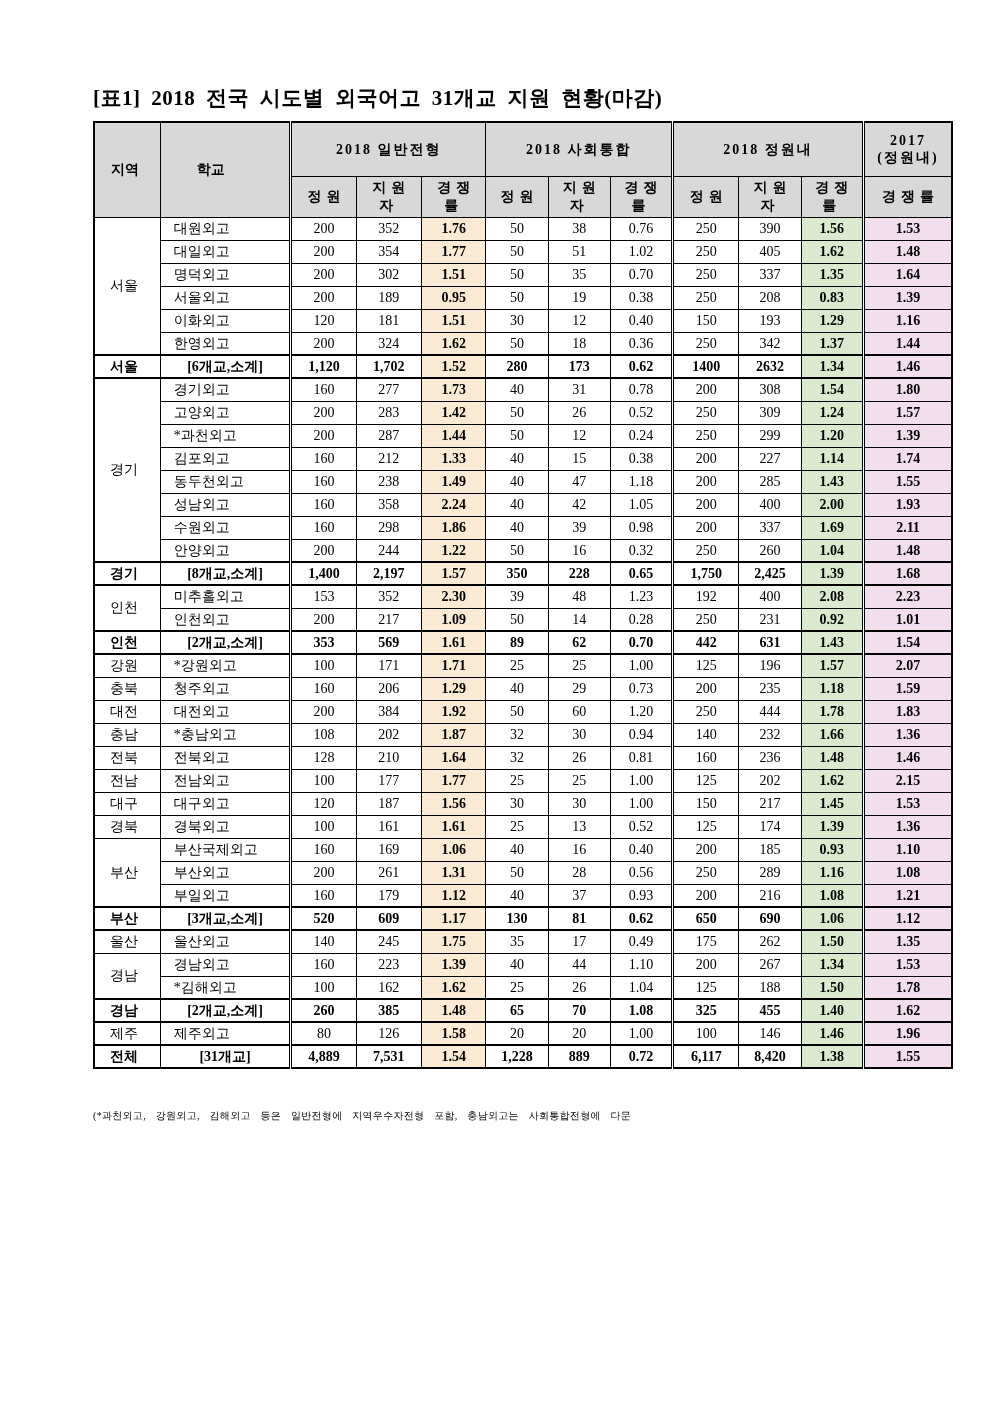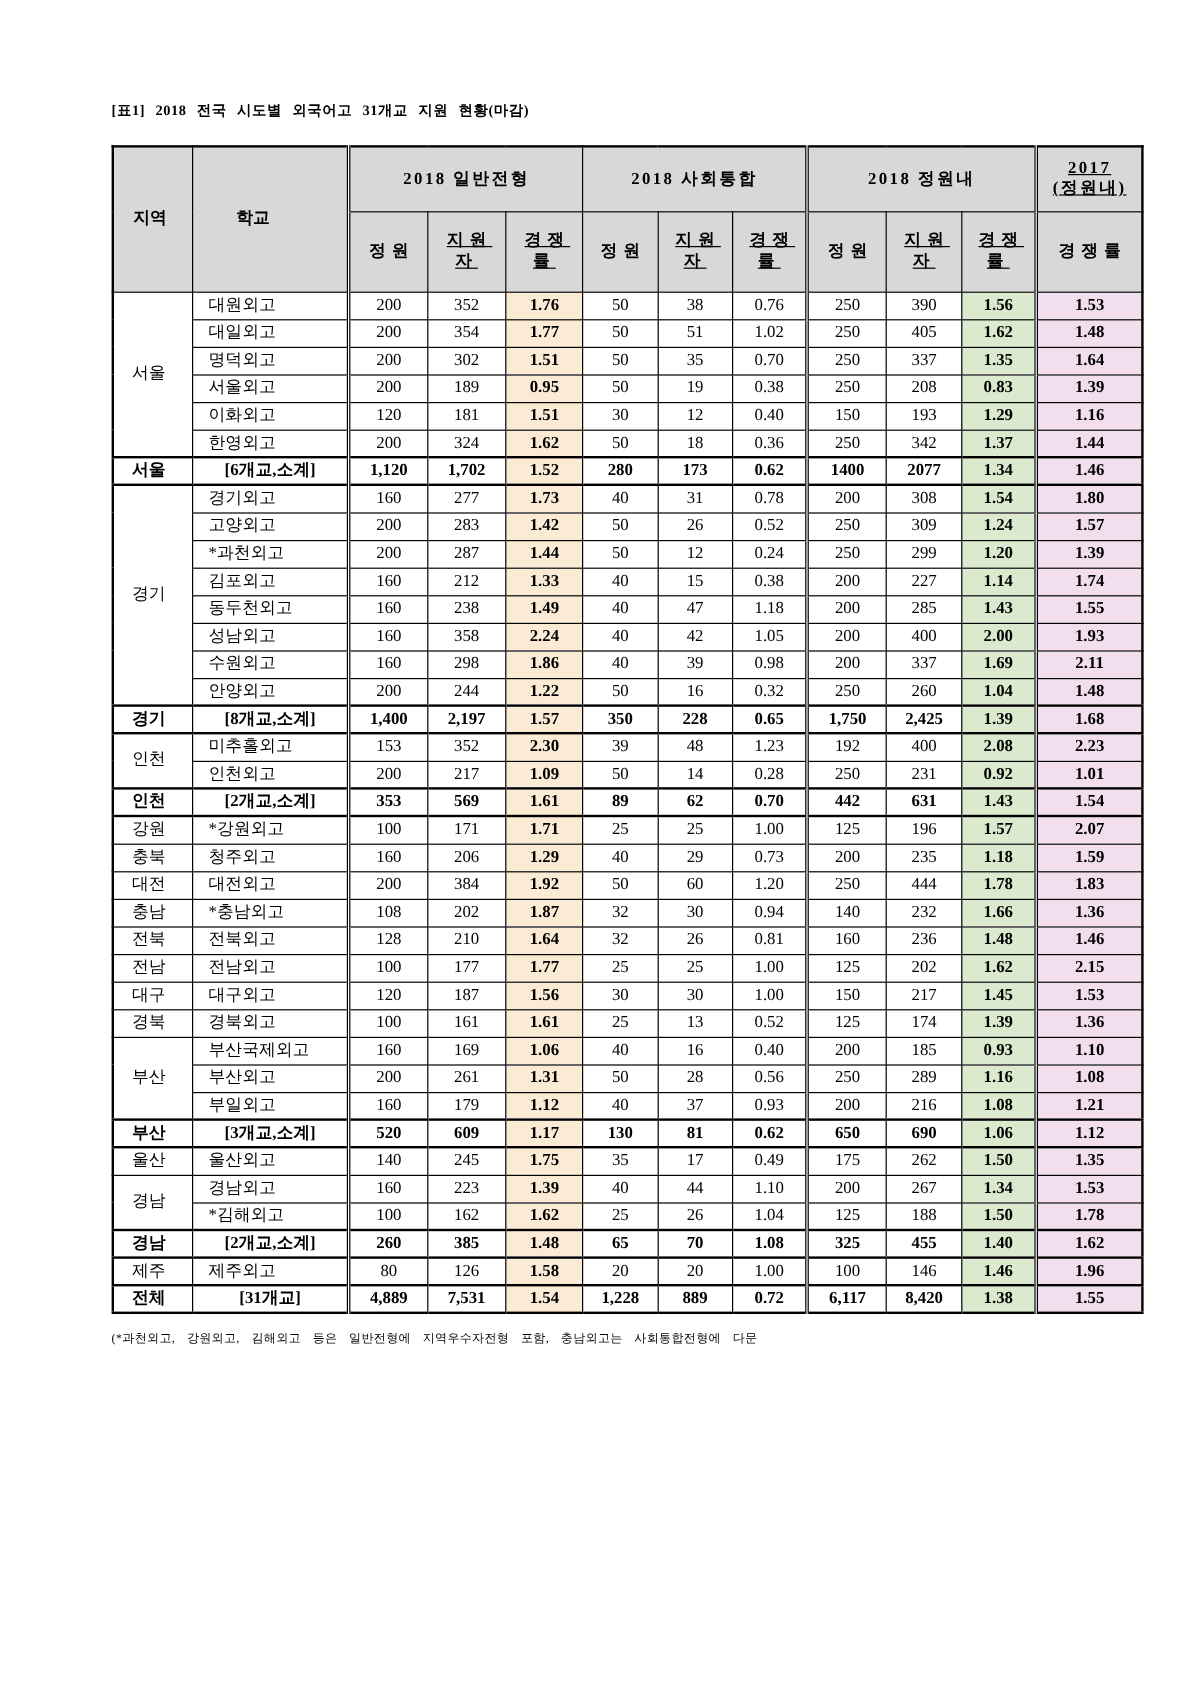--- a/index.html
+++ b/index.html
@@ -11,21 +11,21 @@
   .page {
     position: relative;
     width: 992px;
     height: 1403px;
     background: #fff;
     overflow: hidden;
   }
   .doc-title {
     position: absolute;
     left: 93px; top: 84px;
-    font-size: 12px;
+    font-size: 21px;
     font-weight: bold;
     word-spacing: 5px;
     letter-spacing: 0.5px;
     white-space: nowrap;
   }
   .tbl-wrap {
     position: absolute;
     left: 93px; top: 121px;
   }
   table {
@@ -41,28 +41,28 @@
     vertical-align: middle;
     padding: 0;
     overflow: hidden;
     line-height: 1.25;
   }
   thead th {
     background: var(--c-header, #d8d8d8);
     font-weight: bold;
   }
   tr.group-row { height: 54px; }
-  tr.sub-row   { height: 67px; }
+  tr.sub-row   { height: 41px; }
   tbody tr     { height: 23px; }
 
   
   .dbl { border-left: 3px double #000; }
 
   
-  .pre   { white-space: pre-line; text-decoration: underline; }
+  .pre   { white-space: pre-line; }
   .sp    { letter-spacing: 5px; text-indent: 5px; }
   .grp   { letter-spacing: 2px; }
   .jst   { text-align: justify; text-align-last: justify; }
   th.region-h { padding: 0 16px; }
   th.school-h { padding: 0 36px; }
 
   
   td.region { text-align: justify; text-align-last: justify; padding: 0 15px; }
   td.school { text-align: justify; text-align-last: justify; padding: 0 13px; }
   td.label  { text-align: right; text-align-last: center; padding: 0 2px; }
@@ -221,21 +221,21 @@
           <tr class="subtotal">
             <td class="region">서울</td>
             <td class="label">[6개교,소계]</td>
             <td class="dbl">1,120</td>
             <td>1,702</td>
             <td class="ratio1">1.52</td>
             <td>280</td>
             <td>173</td>
             <td>0.62</td>
             <td class="dbl">1400</td>
-            <td>2077</td>
+            <td>2632</td>
             <td class="ratio3">1.34</td>
             <td class="dbl y2017">1.46</td>
           </tr>
           <tr class="school">
             <td class="region" rowspan="8">경기</td>
             <td class="school">경기외고</td>
             <td class="dbl">160</td>
             <td>277</td>
             <td class="ratio1">1.73</td>
             <td>40</td>

